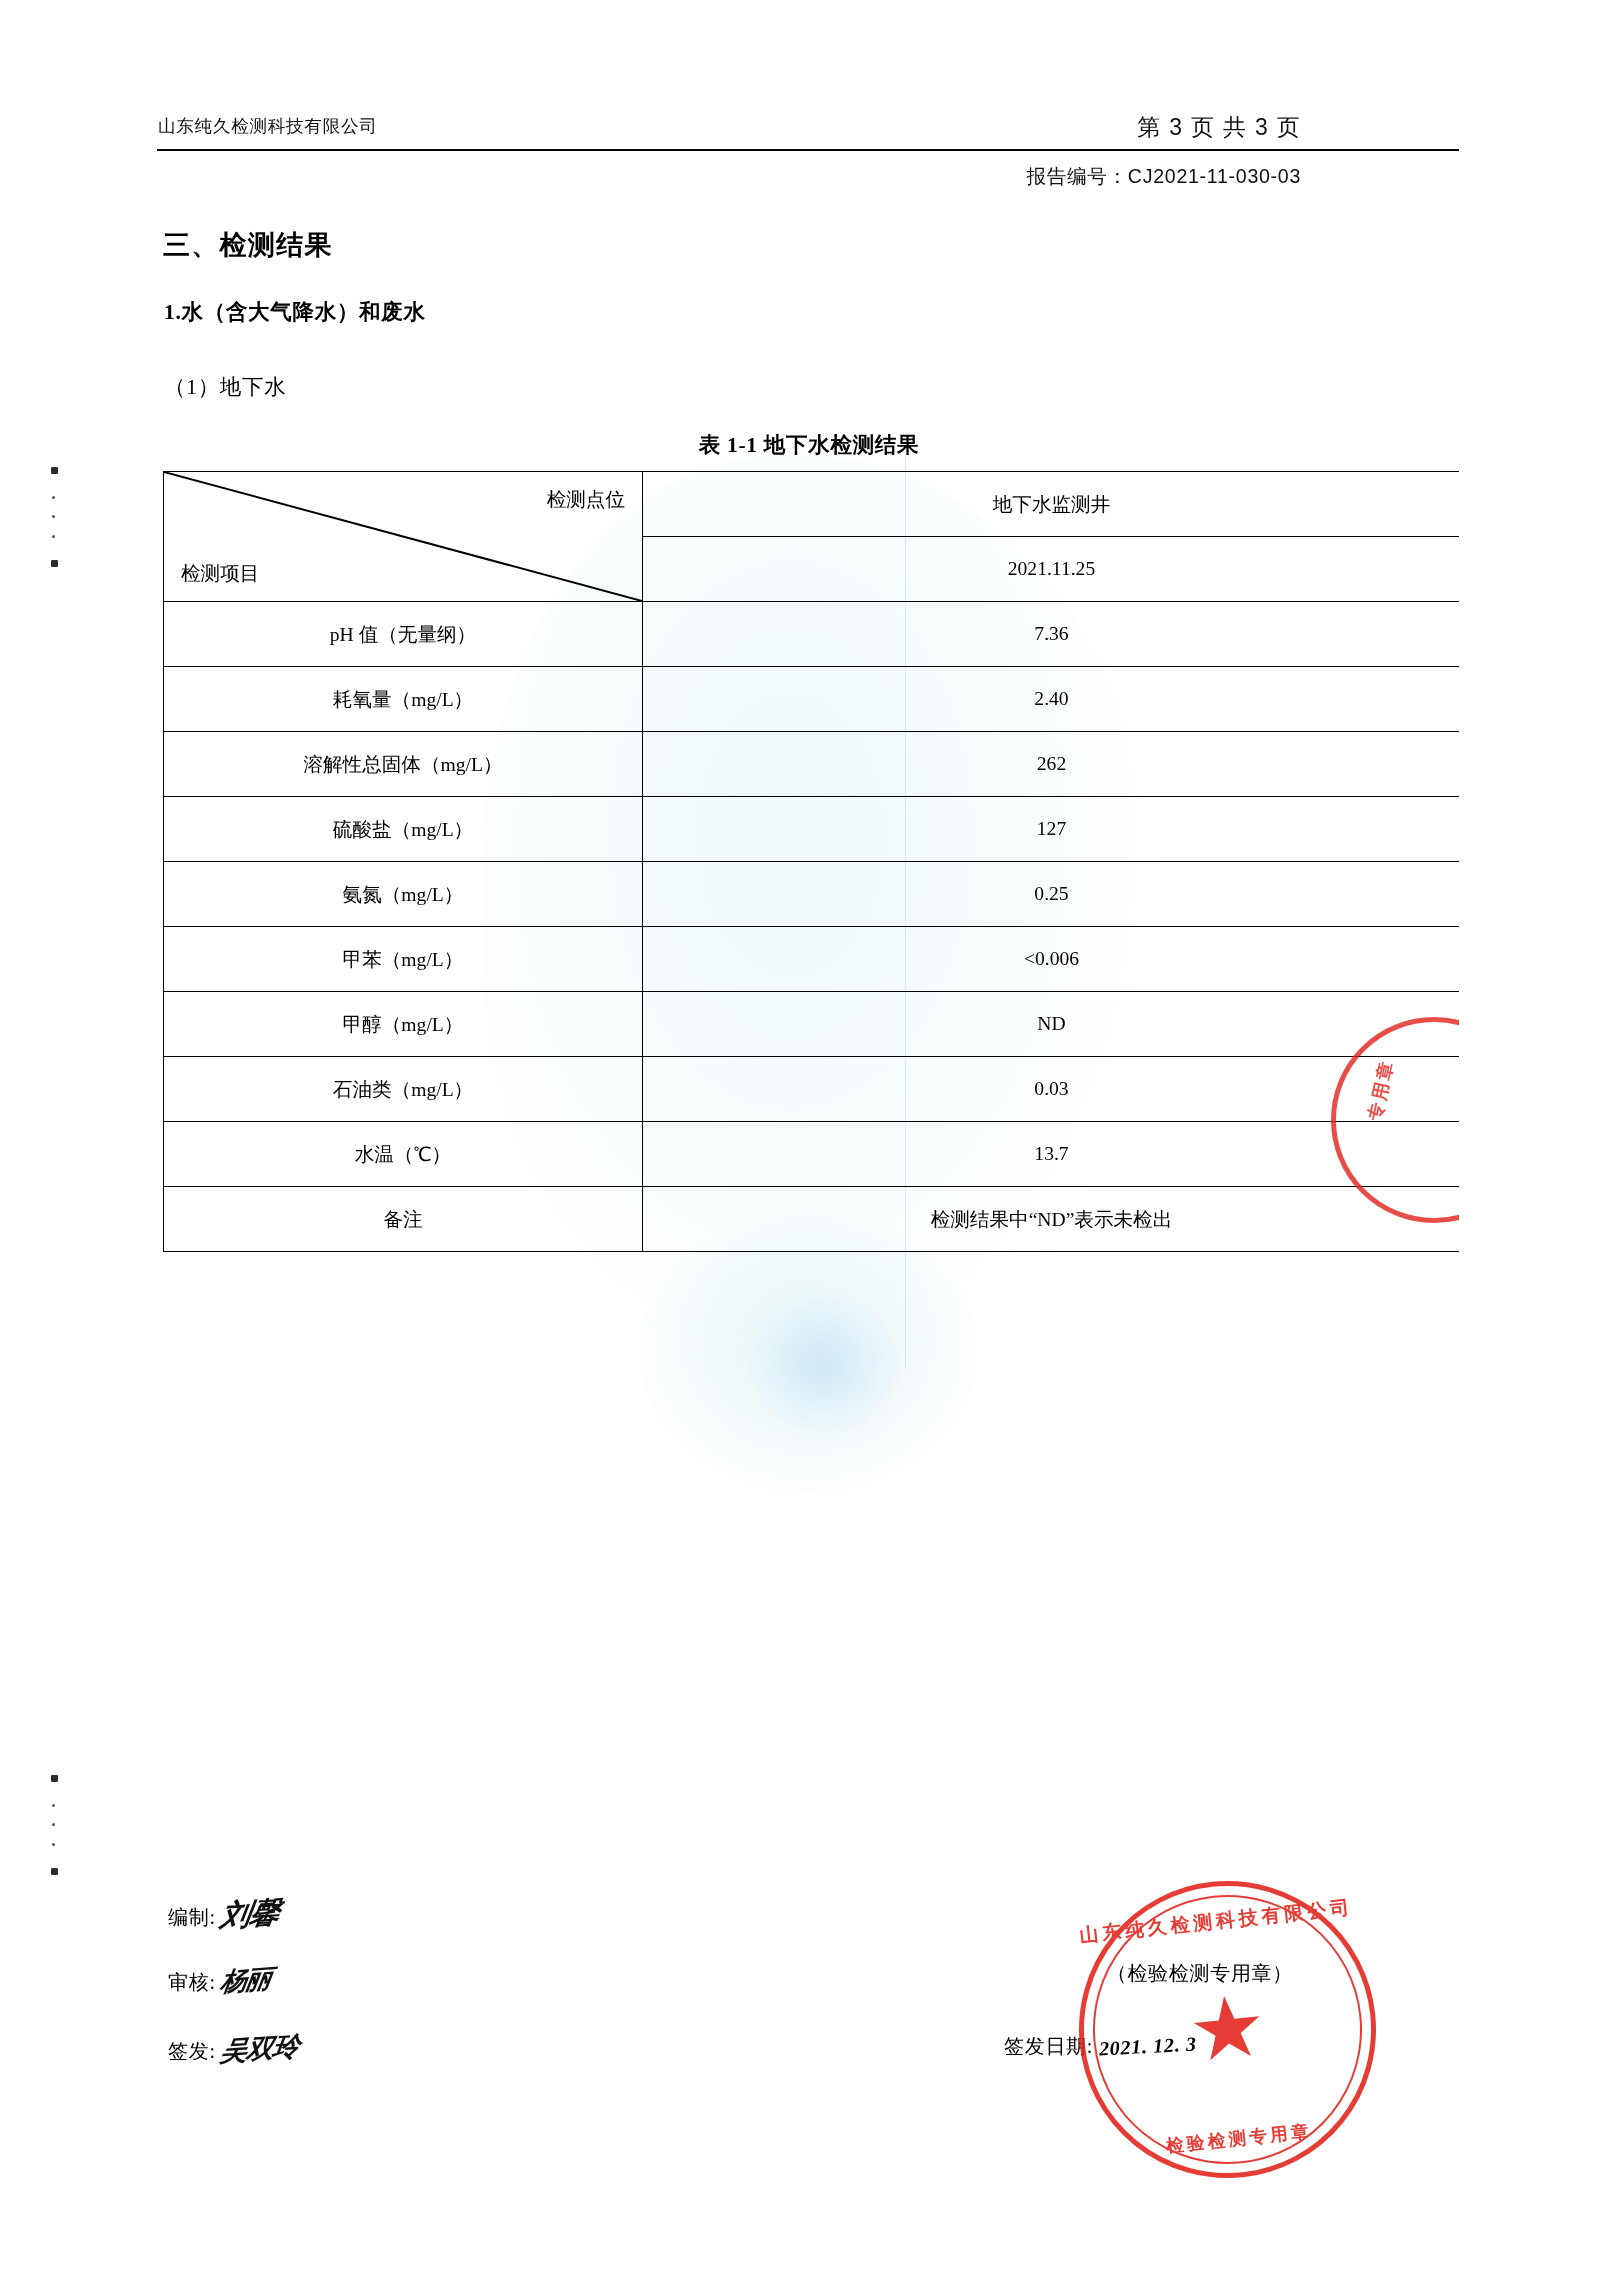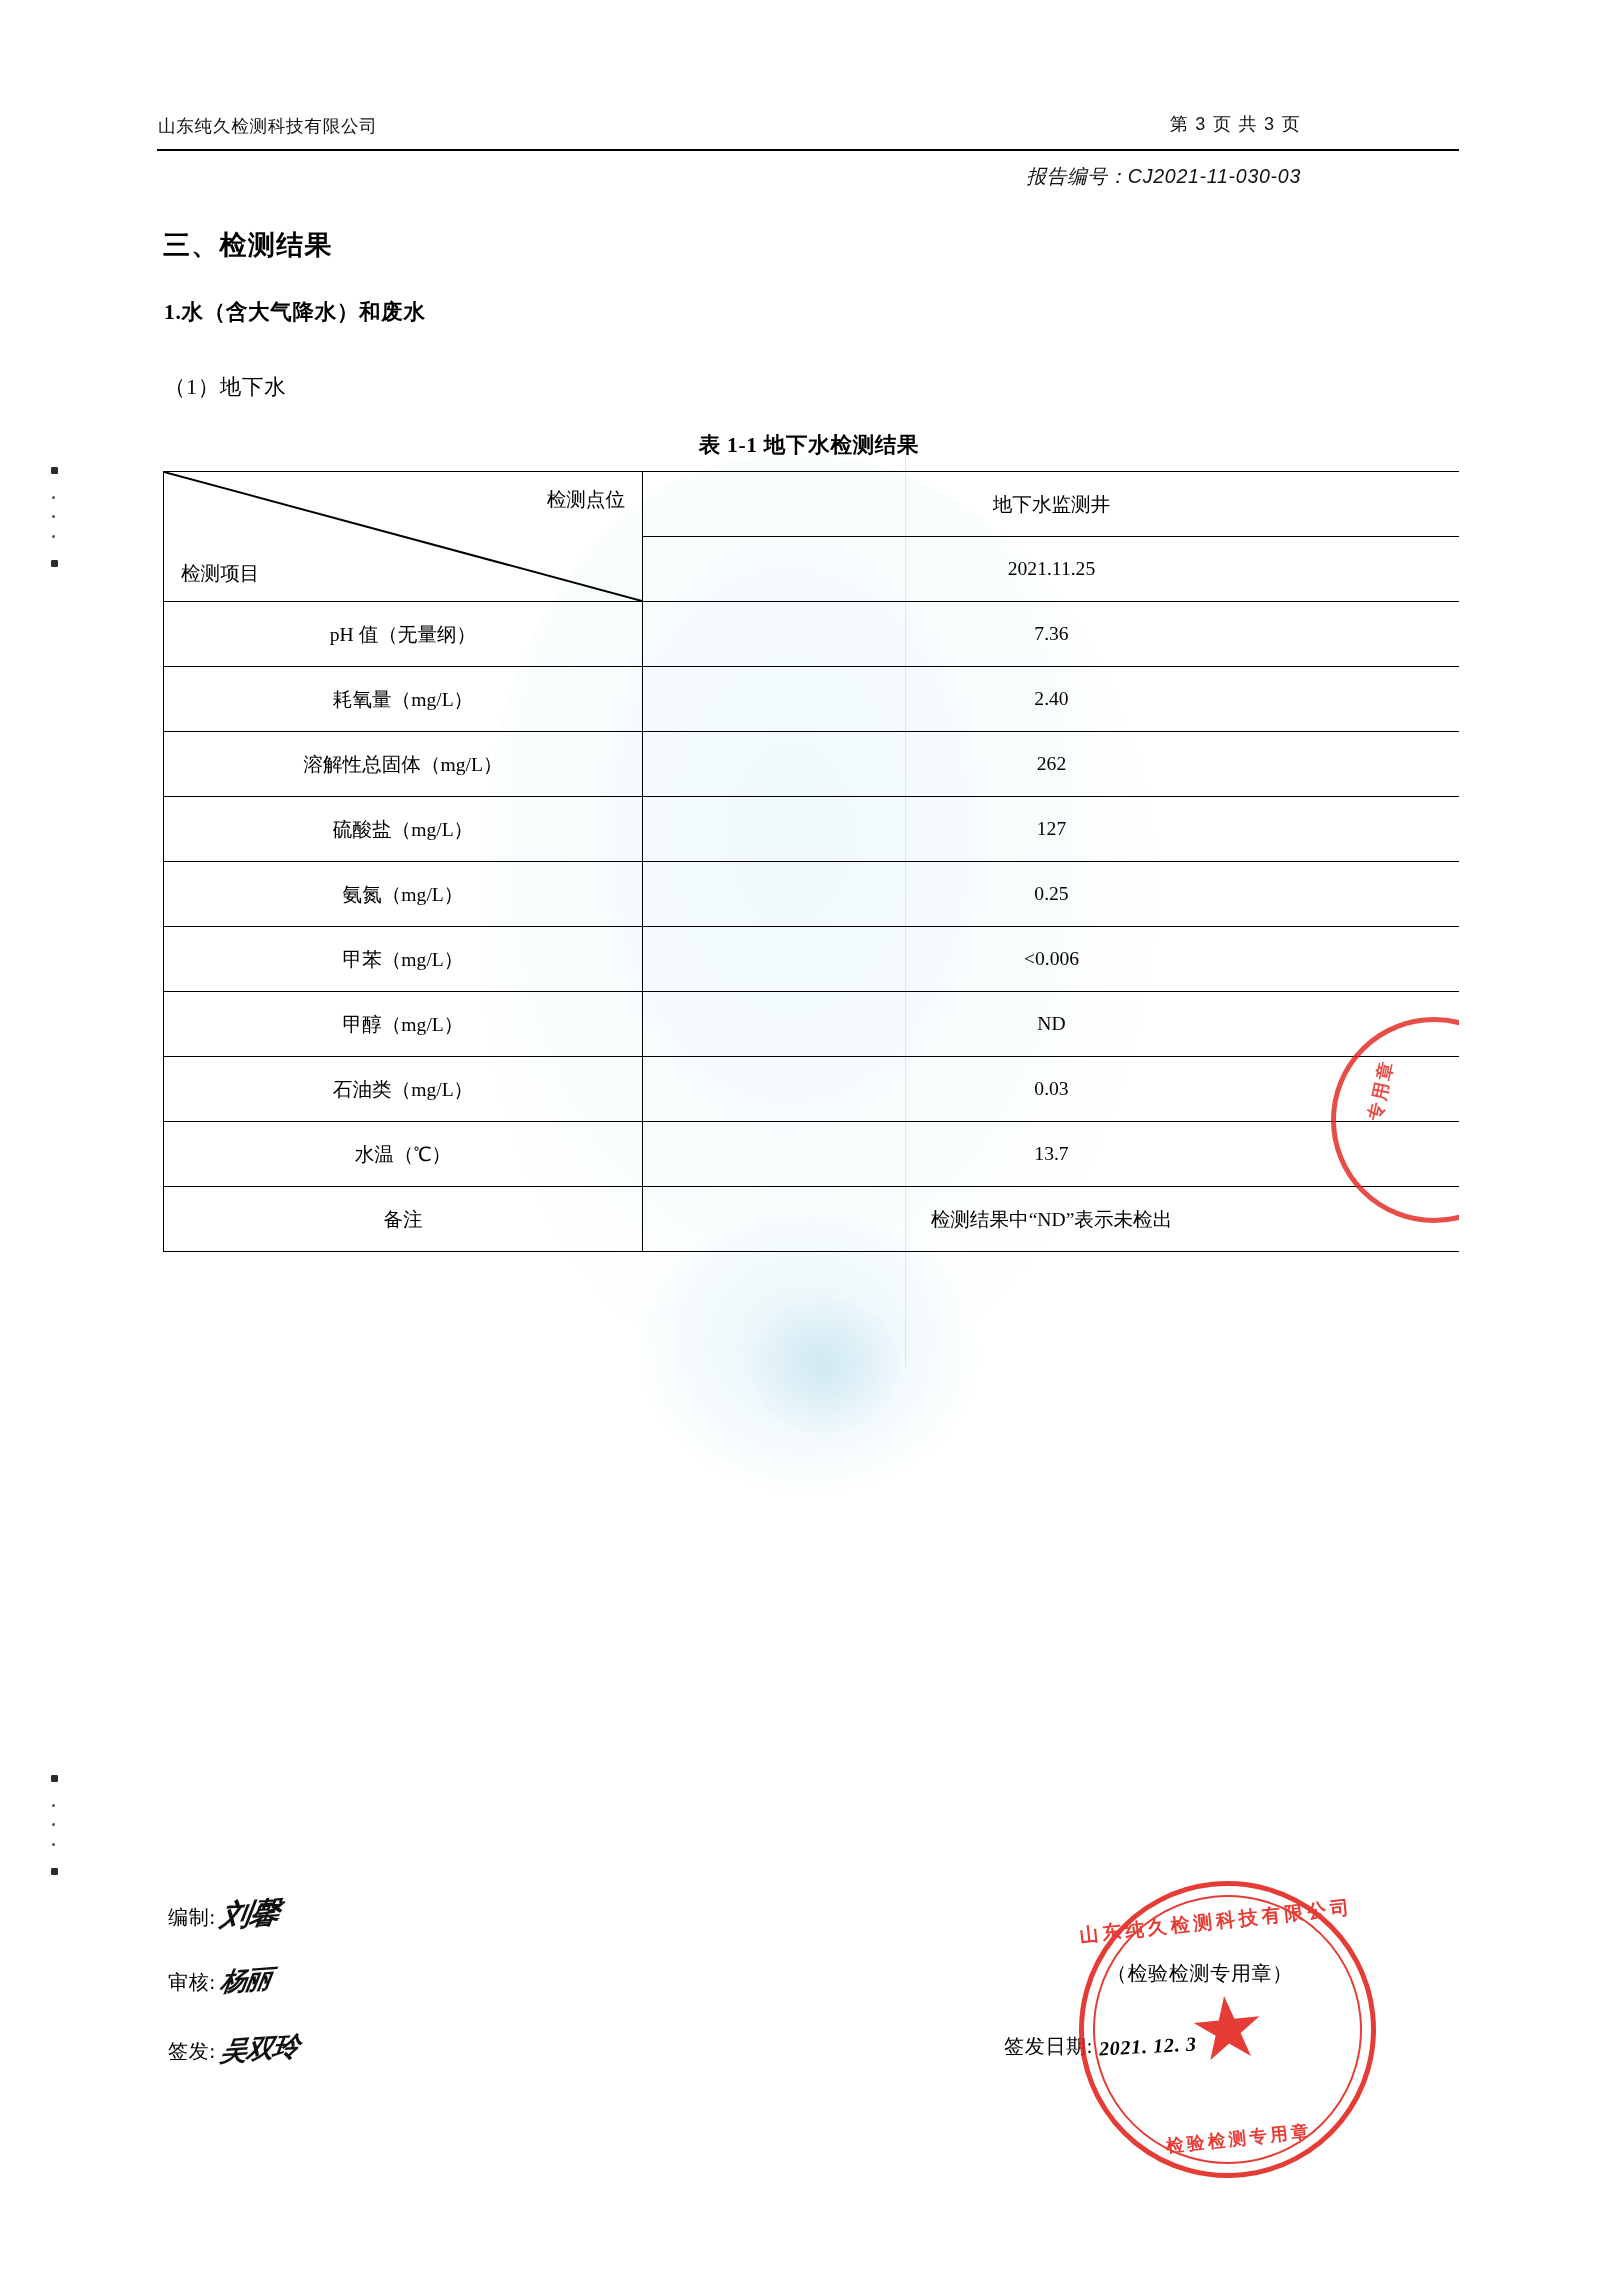--- a/index.html
+++ b/index.html
@@ -57,33 +57,32 @@
     left: 158px; top: 114px;
     font-family: "Liberation Sans", sans-serif;
     font-size: 17.6px;
     color: #111;
     letter-spacing: 0.7px;
   }
   .pageno {
     position: absolute;
     right: 158px; top: 112px;
     font-family: "Liberation Sans", sans-serif;
-    font-size: 18px;
+    font-size: 23px;
     color: #111;
     letter-spacing: 1.3px;
     margin-left: 34px;
   }
   .report-no {
     position: absolute;
     right: 158px; top: 163px;
     font-family: "Liberation Sans", sans-serif;
     font-size: 19.6px;
     color: #111;
     letter-spacing: 0.7px;
-    font-style: italic;
   }
 
   .h1 {
     position: absolute;
     left: 163px; top: 227px;
     font-size: 27px;
     font-weight: bold;
     color: #000;
     letter-spacing: 1.3px;
   }

